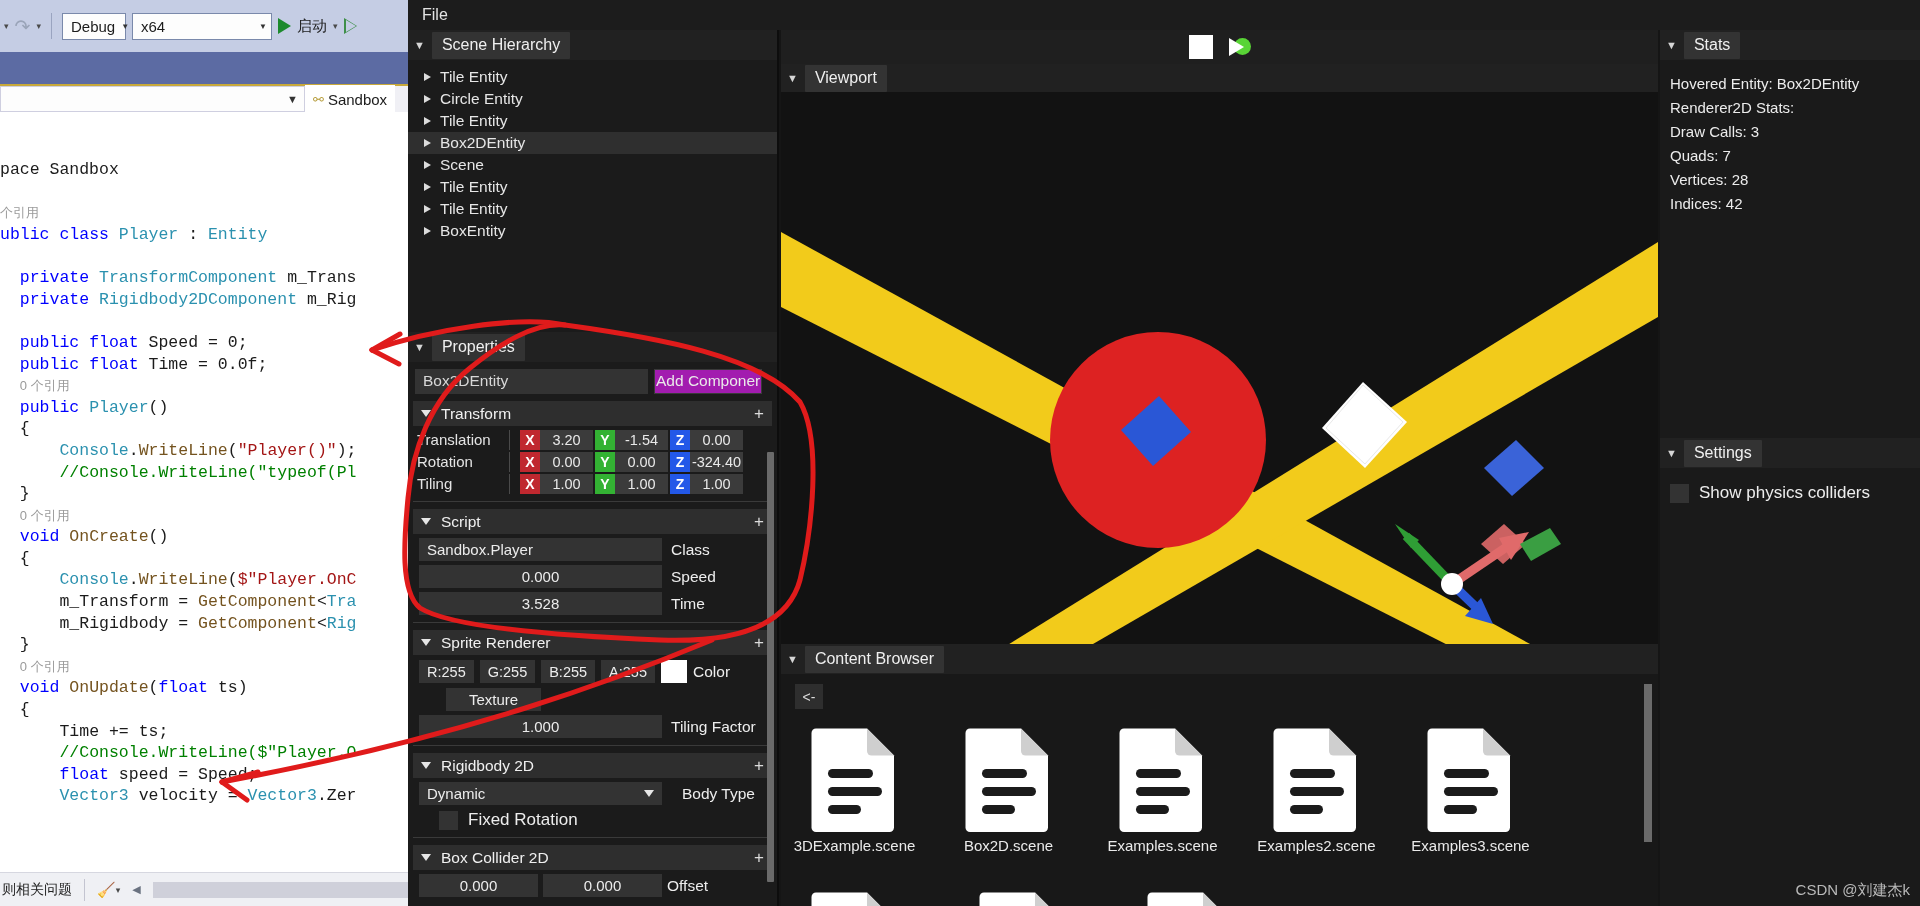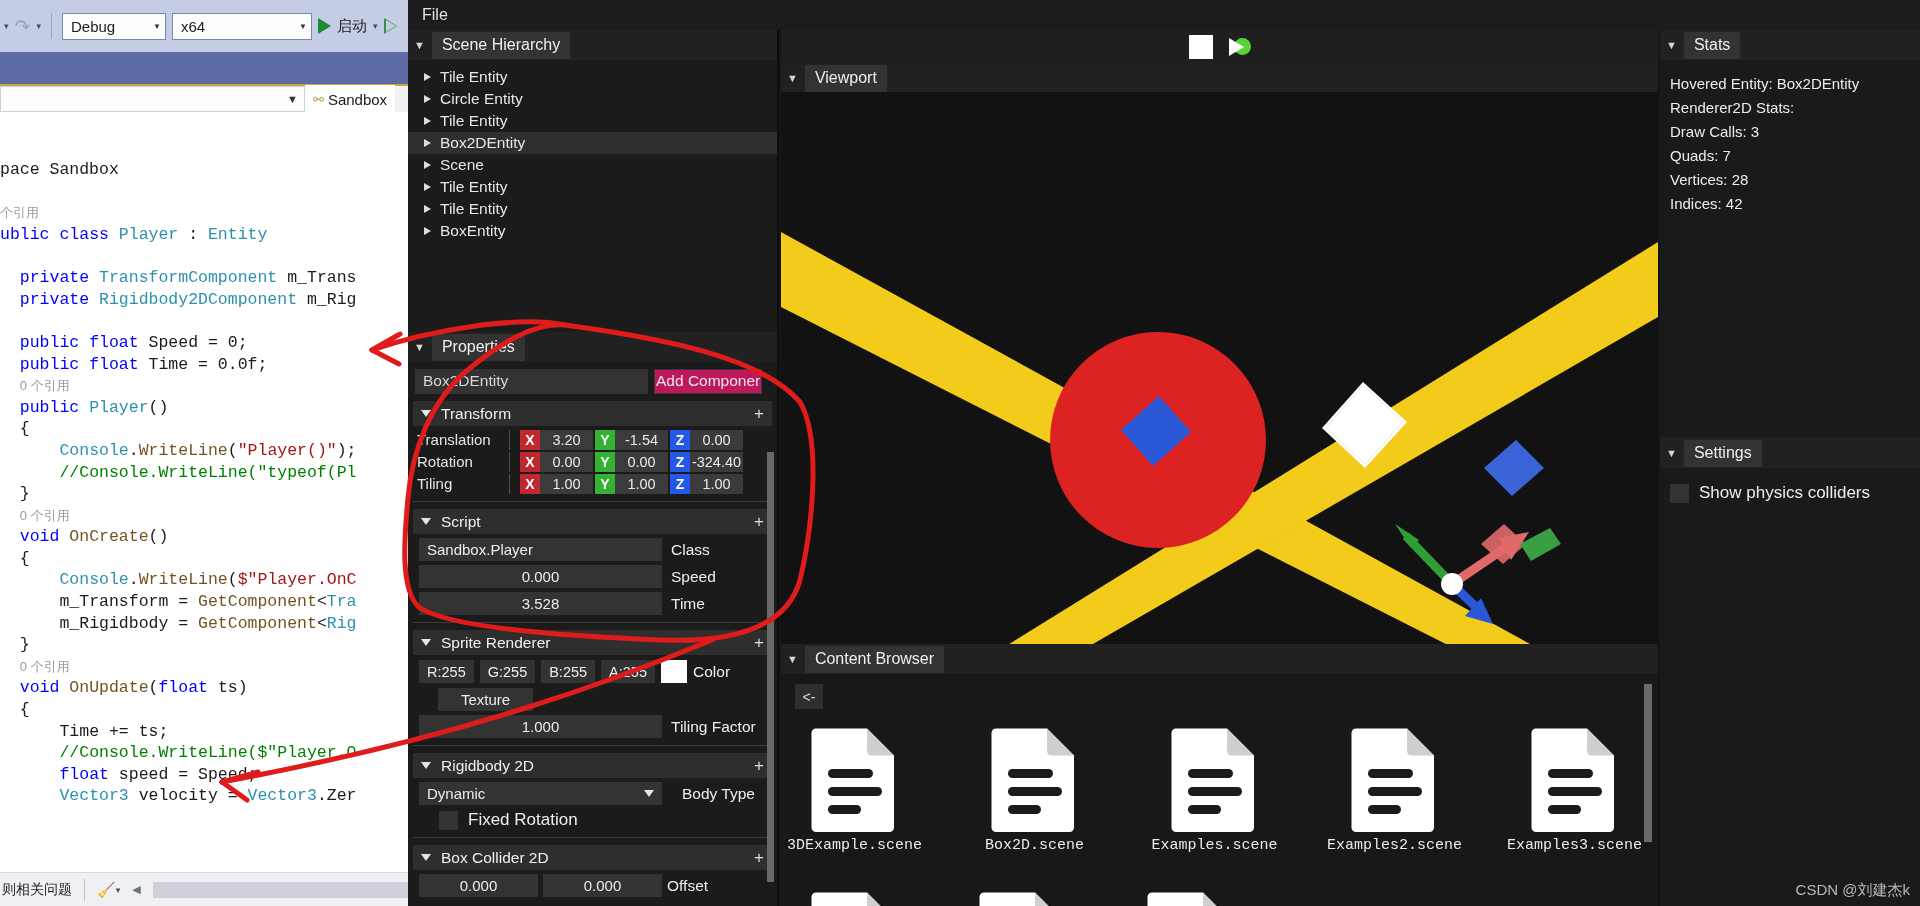--- a/index.html
+++ b/index.html
@@ -17,21 +17,21 @@
     position: absolute; left: 0; top: 0; width: 470px; height: 52px;
     background: #c5cde4; display: flex; align-items: center; padding-left: 4px; gap: 6px;
   }
   .vs-arrow-small { color: #4a4a4a; font-size: 9px; }
   .vs-sep { width: 1px; height: 26px; background: #9aa4c0; margin: 0 4px; }
   .vs-combo {
     background: #fdfdfd; border: 1px solid #7a89ab; height: 27px;
     display: flex; align-items: center; padding: 0 4px 0 8px;
     font-size: 15px; color: #1c1c1c; justify-content: space-between;
   }
-  .vs-combo-debug { width: 104px; }
+  .vs-combo-debug { width: 64px; }
   .vs-combo-x64 { width: 140px; }
   .vs-combo .caret { font-size: 8px; color: #333; margin-left: 6px; }
   .vs-play-green {
     width: 0; height: 0; border-left: 13px solid #1d8a2e;
     border-top: 8px solid transparent; border-bottom: 8px solid transparent;
   }
   .vs-play-outline {
     width: 0; height: 0; border-left: 13px solid transparent;
     border-top: 8px solid transparent; border-bottom: 8px solid transparent;
     position: relative;
@@ -122,21 +122,21 @@
     position: absolute; left: 0; top: 332px; width: 371px; height: 574px;
     background: #1b1b1b; border-right: 2px solid #0d0d0d; overflow: hidden;
   }
   .hz-props-body { position: relative; }
   .hz-tagrow { display: flex; align-items: center; height: 26px; margin: 6px 4px 2px 7px; gap: 6px; }
   .hz-tag-input {
     flex: 0 0 233px; height: 25px; background: #333333; color: #d8d8d8;
     font-size: 15.5px; display: flex; align-items: center; padding-left: 8px;
   }
   .hz-addbtn {
-    flex: 0 0 auto; height: 25px; background: #be185d; color: #eaeaea; font-size: 15.5px;
+    flex: 0 0 auto; height: 25px; background: #a21caf; color: #eaeaea; font-size: 15.5px;
     display: flex; align-items: center; padding: 0 1px; border: 1px solid #3a3a3a;
   }
   .hz-comp-header {
     height: 25px; background: #2e2e2e; display: flex; align-items: center;
     margin: 7px 5px 0 5px; padding: 0 8px; color: #f0f0f0; font-size: 15.5px; gap: 10px;
   }
   .hz-caret-dn { width: 0; height: 0; border-top: 7px solid #e6e6e6; border-left: 5.5px solid transparent; border-right: 5.5px solid transparent; }
   .hz-plus { margin-left: auto; font-size: 17px; color: #dcdcdc; line-height: 1; }
   .hz-sep { height: 1px; background: #3a3a3a; margin: 7px 5px 0 5px; }
 
@@ -162,21 +162,21 @@
   .fld-label { font-size: 15.5px; color: #ededed; }
 
   .rgba-row { display: flex; align-items: center; gap: 6px; margin: 5px 5px 0 11px; }
   .rgba-chip {
     height: 23px; background: #333333; color: #ececec; font-size: 14.5px;
     display: flex; align-items: center; padding: 0 8px;
   }
   .color-swatch { width: 26px; height: 23px; background: #ffffff; }
   .texture-btn {
     height: 23px; width: 95px; background: #333333; color: #ececec; font-size: 15px;
-    display: flex; align-items: center; justify-content: center; margin: 5px 0 0 30px;
+    display: flex; align-items: center; justify-content: center; margin: 5px 0 0 38px;
   }
   .combo-row { display: flex; align-items: center; gap: 20px; margin: 4px 5px 0 11px; }
   .combo-box {
     flex: 0 0 243px; height: 23px; background: #333333; color: #ececec; font-size: 15px;
     display: flex; align-items: center; padding: 0 8px; justify-content: space-between;
   }
   .combo-caret { width: 0; height: 0; border-top: 7px solid #e6e6e6; border-left: 5.5px solid transparent; border-right: 5.5px solid transparent; }
   .chk-row { display: flex; align-items: center; gap: 10px; margin: 5px 0 0 31px; }
   .chk-box { width: 19px; height: 19px; background: #333333; }
   .chk-label { font-size: 17px; color: #ededed; }
@@ -201,21 +201,21 @@
   .hz-vp-canvas { position: absolute; left: 0; top: 28px; width: 877px; height: 552px; background: #121212; overflow: hidden; }
 
   
   .hz-cb { position: absolute; left: 373px; top: 644px; width: 877px; height: 262px; background: #181818; }
   .hz-cb-head { height: 30px; background: #212121; display: flex; align-items: center; gap: 7px; padding-left: 6px; }
   .hz-cb-body { position: relative; height: 232px; overflow: hidden; }
   .cb-back {
     position: absolute; left: 14px; top: 10px; width: 28px; height: 25px; background: #2e2e2e;
     display: flex; align-items: center; justify-content: center; color: #dcdcdc; font-size: 14px;
   }
-  .cb-grid { position: absolute; left: 13px; top: 50px; display: flex; gap: 59px; font-family: Liberation Mono, monospace; }
+  .cb-grid { position: absolute; left: 13px; top: 50px; display: flex; gap: 33px; }
   .cb-item { width: 121px; display: flex; flex-direction: column; align-items: center; }
   .cb-icon { width: 98px; height: 108px; }
   .cb-name { margin-top: 5px; font-size: 15px; color: #eaeaea; text-align: center; }
   .cb-row2 { position: absolute; left: 13px; top: 214px; display: flex; gap: 47px; }
   .cb-scroll { position: absolute; right: 6px; top: 10px; width: 8px; height: 158px; background: #6a6a6a; }
 
   
   .hz-stats { position: absolute; left: 1252px; top: 30px; width: 260px; height: 408px; background: #1a1a1a; }
   .hz-stats-list { padding: 12px 0 0 10px; }
   .stat-line { font-size: 15px; color: #ececec; line-height: 24px; }

